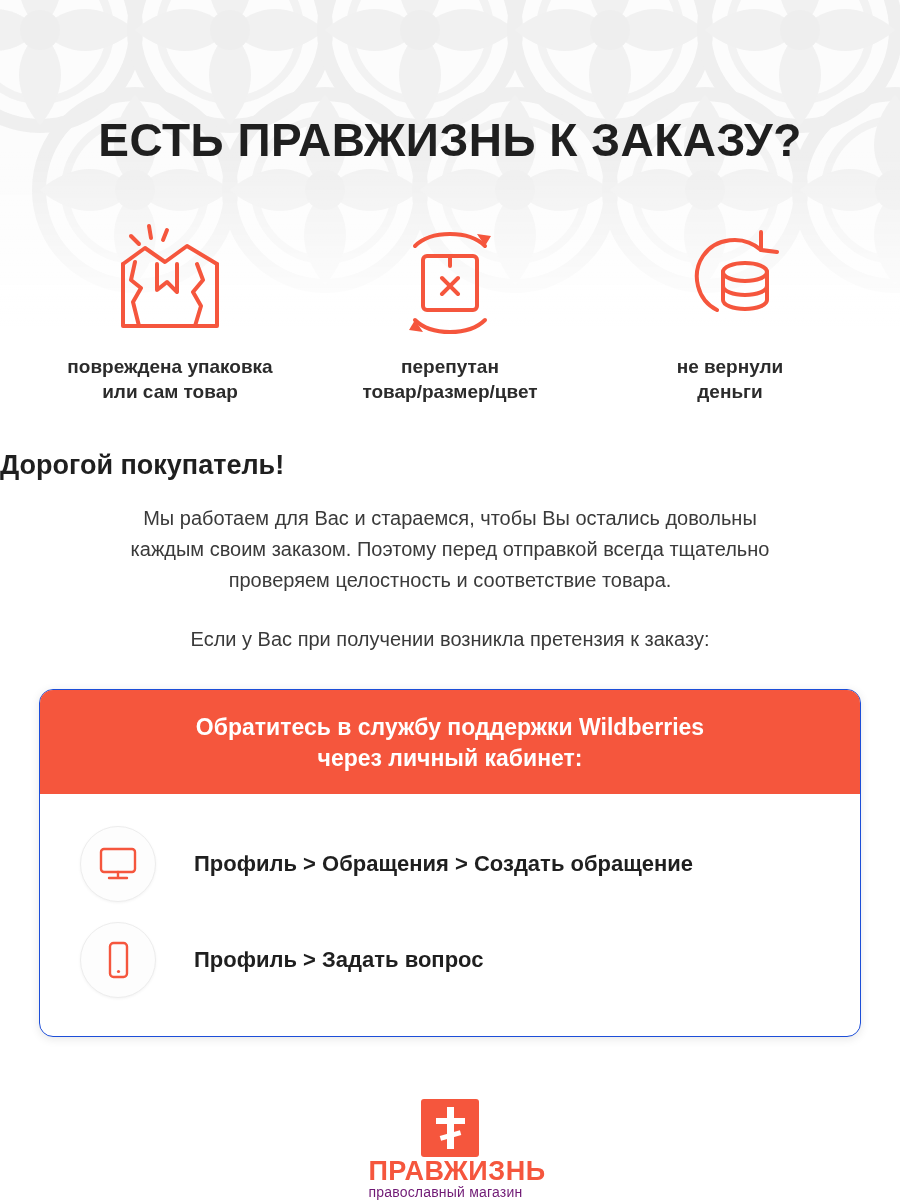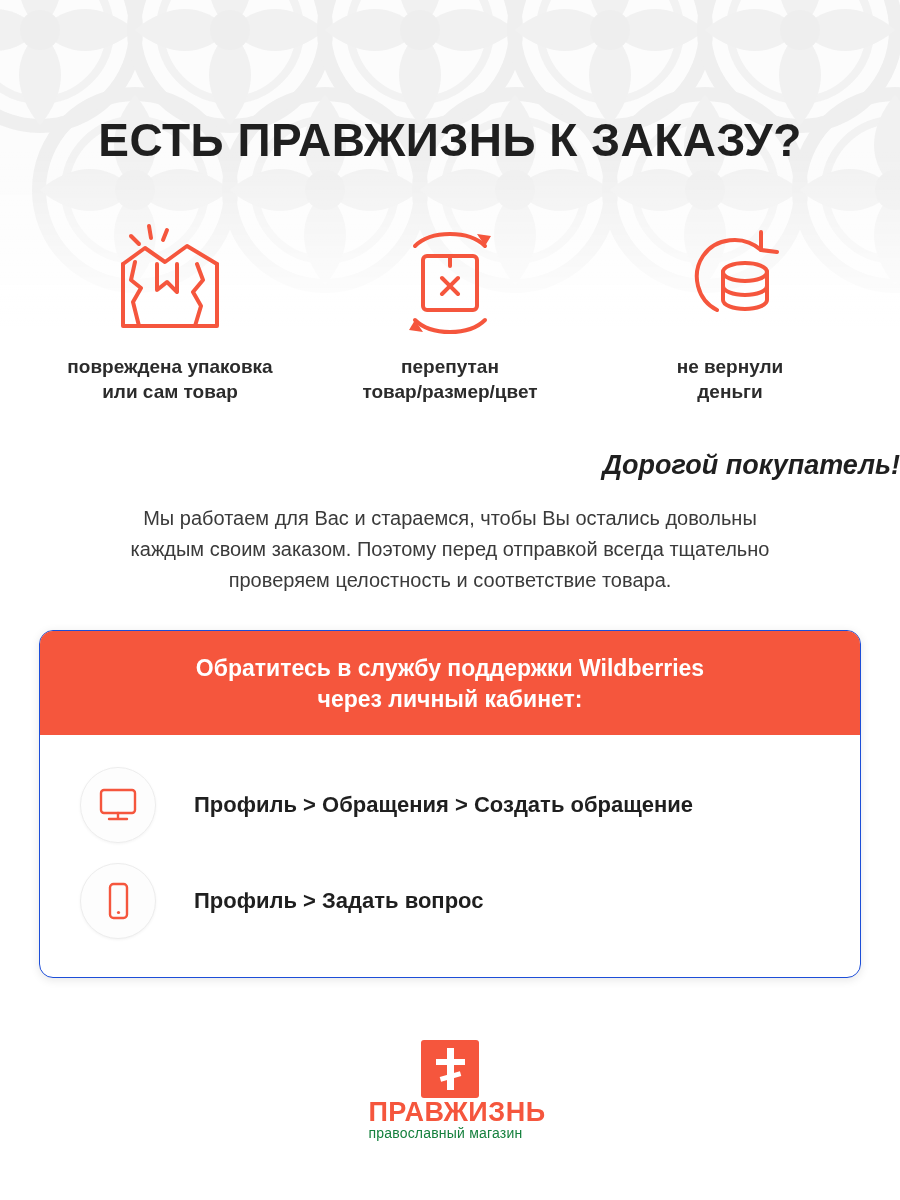--- a/index.html
+++ b/index.html
@@ -68,26 +68,25 @@
   .icon-caption {
     margin-top: 8px;
     font-size: 19px;
     font-weight: bold;
     line-height: 1.28;
     color: #2b2b2b;
   }
 
   
   .greeting {
-    text-align: right;
+    text-align: left;
     font-size: 27px;
     font-weight: bold;
     margin-top: 46px;
     color: #1f1f1f;
-    font-style: italic;
   }
   .body-text {
     text-align: center;
     font-size: 20px;
     line-height: 1.55;
     color: #3a3a3a;
     margin: 22px auto 0;
     width: 660px;
   }
   .body-text.second {
@@ -186,21 +185,21 @@
     line-height: 1.05;
   }
   .logo-name {
     font-size: 27px;
     font-weight: bold;
     color: #f5563d;
     letter-spacing: 0.5px;
   }
   .logo-sub {
     font-size: 14px;
-    color: #15803d;
+    color: #701a75;
     letter-spacing: 0.2px;
     margin-top: 0;
   }
 </style>
 </head>
 <body>
 
 <div class="bg-pattern">
   <svg width="900" height="330" viewBox="0 0 900 330" xmlns="http://www.w3.org/2000/svg">
     <defs>
@@ -304,20 +303,21 @@
         <span>не вернули</span><br>
         <span>деньги</span>
       </div>
     </div>
 
   </div>
 
   <div class="greeting">Дорогой покупатель!</div>
 
   <p class="body-text">Мы работаем для Вас и стараемся, чтобы Вы остались довольны каждым своим заказом. Поэтому перед отправкой всегда тщательно проверяем целостность и соответствие товара.</p>
+  <p class="body-text second">Если у Вас при получении возникла претензия к заказу:</p>
 
   <div class="card">
     <div class="card-header">
       <span>Обратитесь в службу поддержки Wildberries</span><br>
       <span>через личный кабинет:</span>
     </div>
     <div class="card-body">
 
       <div class="card-row">
         <div class="circle-icon">

